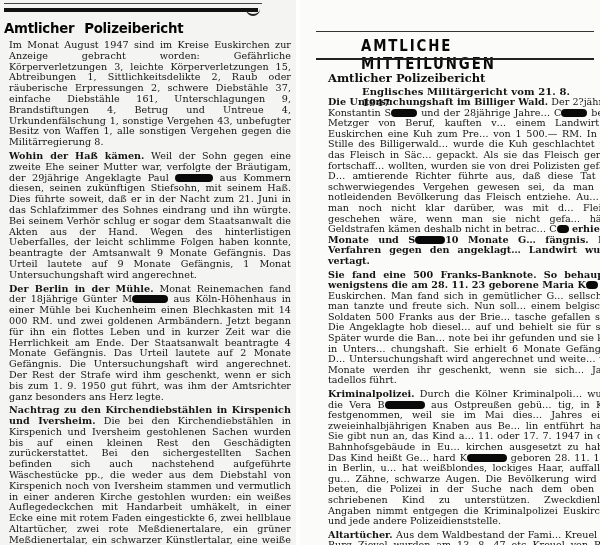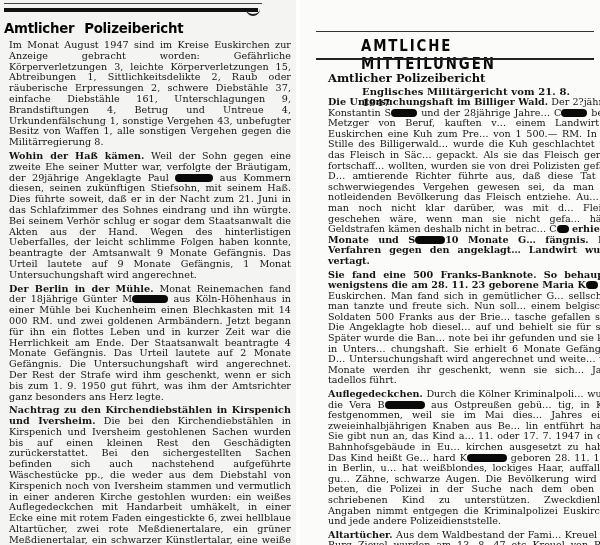--- a/index.html
+++ b/index.html
@@ -134,21 +134,21 @@
     <span>Der 2?jährige Konstantin S</span><span class="redact" style="width:26px"></span>
     <span>und der 28jährige Jahre… C</span><span class="redact" style="width:26px"></span>
     <span>beide Metzger von Beruf, kauften v… einem Landwirt in Euskirchen eine Kuh zum Pre… von 1 500.— RM. In der Stille des Billigerwald… wurde die Kuh geschlachtet und das Fleisch in Säc… gepackt. Als sie das Fleisch gerade fortschaff… wollten, wurden sie von drei Polizisten gefaßt. D… amtierende Richter führte aus, daß diese Tat e… schwerwiegendes Vergehen gewesen sei, da man d… notleidenden Bevölkerung das Fleisch entziehe. Au… sei man noch nicht klar darüber, was mit d… Fleisch geschehen wäre, wenn man sie nicht gefa… hätte. Geldstrafen kämen deshalb nicht in betrac… C</span><span class="redact" style="width:12px"></span>
     <span class="bold">erhielt 6 Monate und S</span><span class="redact" style="width:30px"></span><span class="bold">10 Monate G… fängnis. Das Verfahren gegen den angeklagt… Landwirt wurde vertagt.</span>
   </p>
   <p>
     <span class="bold">Sie fand eine 500 Franks-Banknote. So behaupt… wenigstens die am 28. 11. 23 geborene Maria K</span><span class="redact" style="width:12px"></span>
     <span>aus Euskirchen. Man fand sich in gemütlicher G… sellschaft, man tanzte und freute sich. Nun soll… einem belgischen Soldaten 500 Franks aus der Brie… tasche gefallen sein. Die Angeklagte hob diesel… auf und behielt sie für sich. Später wurde die Ban… note bei ihr gefunden und sie kam in Unters… chungshaft. Sie erhielt 6 Monate Gefängnis. D… Untersuchungshaft wird angerechnet und weite… vier Monate werden ihr geschenkt, wenn sie sich… Jahre tadellos führt.</span>
   </p>
   <p>
-    <span class="bold">Auflegedeckchen.</span>
+    <span class="bold">Kriminalpolizei.</span>
     <span>Durch die Kölner Kriminalpoli… wurde die Vera B</span><span class="redact" style="width:40px"></span>
     <span>aus Ostpreußen gebü… tig, in Köln festgenommen, weil sie im Mai dies… Jahres einen zweieinhalbjährigen Knaben aus Be… lin entführt hatte. Sie gibt nun an, das Kind a… 11. oder 17. 7. 1947 in dem Bahnhofsgebäude in Eu… kirchen ausgesetzt zu haben. Das Kind heißt Ge… hard K</span><span class="redact" style="width:40px"></span>
     <span>geboren 28. 11. 1944 in Berlin, u… hat weißblondes, lockiges Haar, auffallend gu… Zähne, schwarze Augen. Die Bevölkerung wird g… beten, die Polizei in der Suche nach dem oben b… schriebenen Kind zu unterstützen. Zweckdienlic… Angaben nimmt entgegen die Kriminalpolizei Euskirchen und jede andere Polizeidienststelle.</span>
   </p>
   <p>
     <span class="bold">Altartücher.</span>
     <span>Aus dem Waldbestand der Fami… Kreuel von Burg Zievel wurden am 13. 8. 47 etc</span>
     <span>Kreuel von Burg Zievel wurden am 1…</span>
   </p>
 </div>

